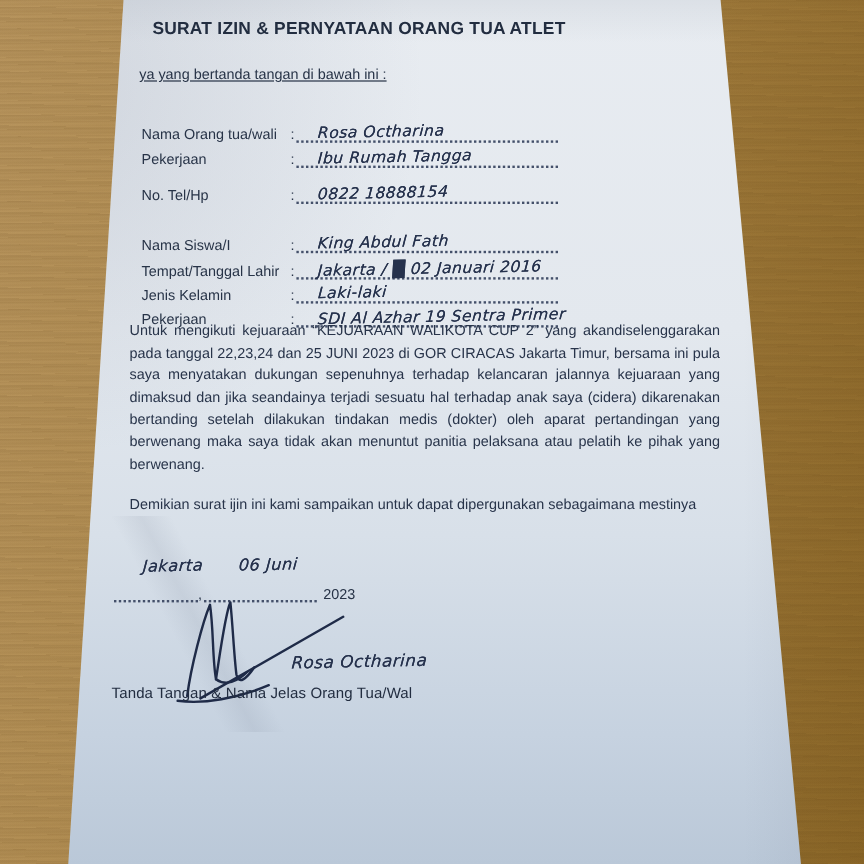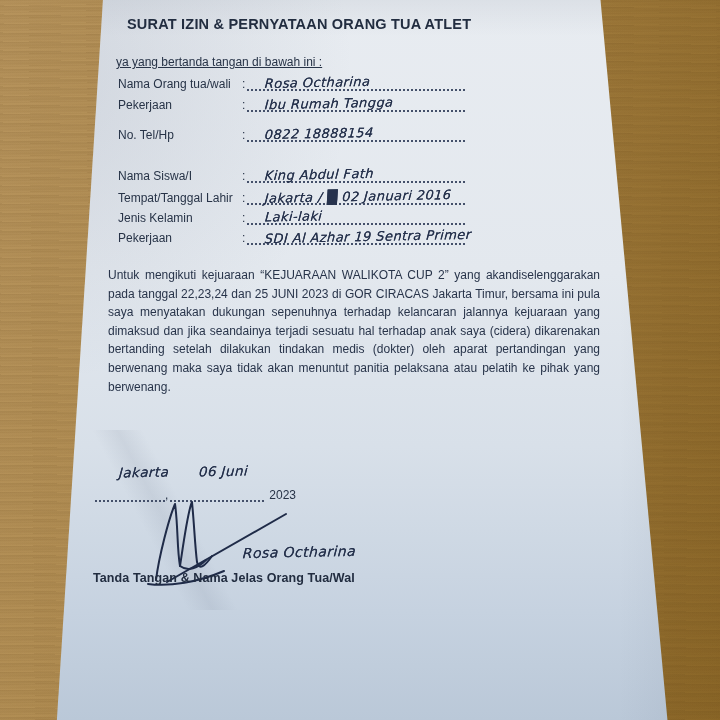--- a/index.html
+++ b/index.html
@@ -31,21 +31,21 @@
     background:linear-gradient(62deg, rgba(110,120,140,0) 42%, rgba(110,120,140,0.12) 50%, rgba(110,120,140,0) 58%);
     pointer-events:none;
   }
   .content{position:absolute;inset:0;color:#273347;}
   
   .title{
     position:absolute;left:127px;top:16px;
     font-size:14.5px;font-weight:700;letter-spacing:.2px;color:#222d40;
   }
   .intro{position:absolute;left:116px;top:55px;font-size:12px;text-decoration:underline;}
-  .frow{position:absolute;left:118px;display:flex;align-items:flex-end;font-size:12px;}
+  .frow{position:absolute;left:118px;display:flex;align-items:flex-end;font-size:12px;margin-top:28px;}
   .frow .flabel{width:124px;flex:none;}
   .frow .fcolon{flex:none;margin-right:2px;}
   .fline{
     display:inline-block;min-width:218px;height:15px;position:relative;
     border-bottom:2px dotted #44506a;white-space:nowrap;
   }
   .statusnote{position:absolute;left:112px;width:488px;font-size:12px;line-height:15.5px;}
   .para{position:absolute;left:108px;width:492px;font-size:12px;line-height:18.6px;text-align:justify;color:#28344a;}
   
   .hw{
@@ -59,21 +59,21 @@
   .dateblock{position:absolute;left:95px;top:464px;font-size:12px;}
   .date-hw-city{position:absolute;left:24px;top:0;font-size:13.5px;}
   .date-hw-day{position:absolute;left:104px;top:-1px;font-size:13.5px;}
   .date-dots{position:absolute;top:24px;display:flex;align-items:flex-end;}
   .dseg1{display:inline-block;width:70px;border-bottom:2px dotted #44506a;height:12px;}
   .dseg2{display:inline-block;width:94px;border-bottom:2px dotted #44506a;height:12px;margin-left:2px;}
   .dyear{margin-left:5px;color:#273347;}
   
   .sig-svg{position:absolute;left:136px;top:494px;}
   .sig-name{position:absolute;left:243px;top:544px;font-size:14px;}
-  .sig-caption{position:absolute;left:93px;top:571px;font-size:12.5px;font-weight:700;color:#222d40;letter-spacing:.1px;}
+  .sig-caption{position:absolute;left:93px;top:571px;font-size:12.5px;font-weight:400;color:#222d40;letter-spacing:.1px;}
 </style>
 </head>
 <body>
 
 <div class="desk"></div>
 
 <div class="paper">
   <div class="crease"></div>
   <div class="content">
 
@@ -127,20 +127,21 @@
     </div>
     <div class="frow" style="top:228px">
       <span class="flabel">Pekerjaan</span>
       <span class="fcolon">:</span>
       <span class="fline">
         <span class="hw">SDI Al Azhar 19 Sentra Primer</span>
       </span>
     </div>
 
     <div class="para" style="top:266px">Untuk mengikuti kejuaraan “KEJUARAAN WALIKOTA CUP 2” yang akandiselenggarakan pada tanggal 22,23,24 dan 25 JUNI 2023 di GOR CIRACAS Jakarta Timur, bersama ini pula saya menyatakan dukungan sepenuhnya terhadap kelancaran jalannya kejuaraan yang dimaksud dan jika seandainya terjadi sesuatu hal terhadap anak saya (cidera) dikarenakan bertanding setelah dilakukan tindakan medis (dokter) oleh aparat pertandingan yang berwenang maka saya tidak akan menuntut panitia pelaksana atau pelatih ke pihak yang berwenang.</div>
+    <div class="para" style="top:411px">Demikian surat ijin ini kami sampaikan untuk dapat dipergunakan sebagaimana mestinya</div>
 
     <div class="dateblock">
       <span class="hw date-hw-city">Jakarta</span>
       <span class="hw date-hw-day">06 Juni</span>
       <span class="date-dots">
         <span class="dseg1"></span>
           <span>,</span>
         <span class="dseg2"></span>
         <span class="dyear">2023</span>
       </span>

